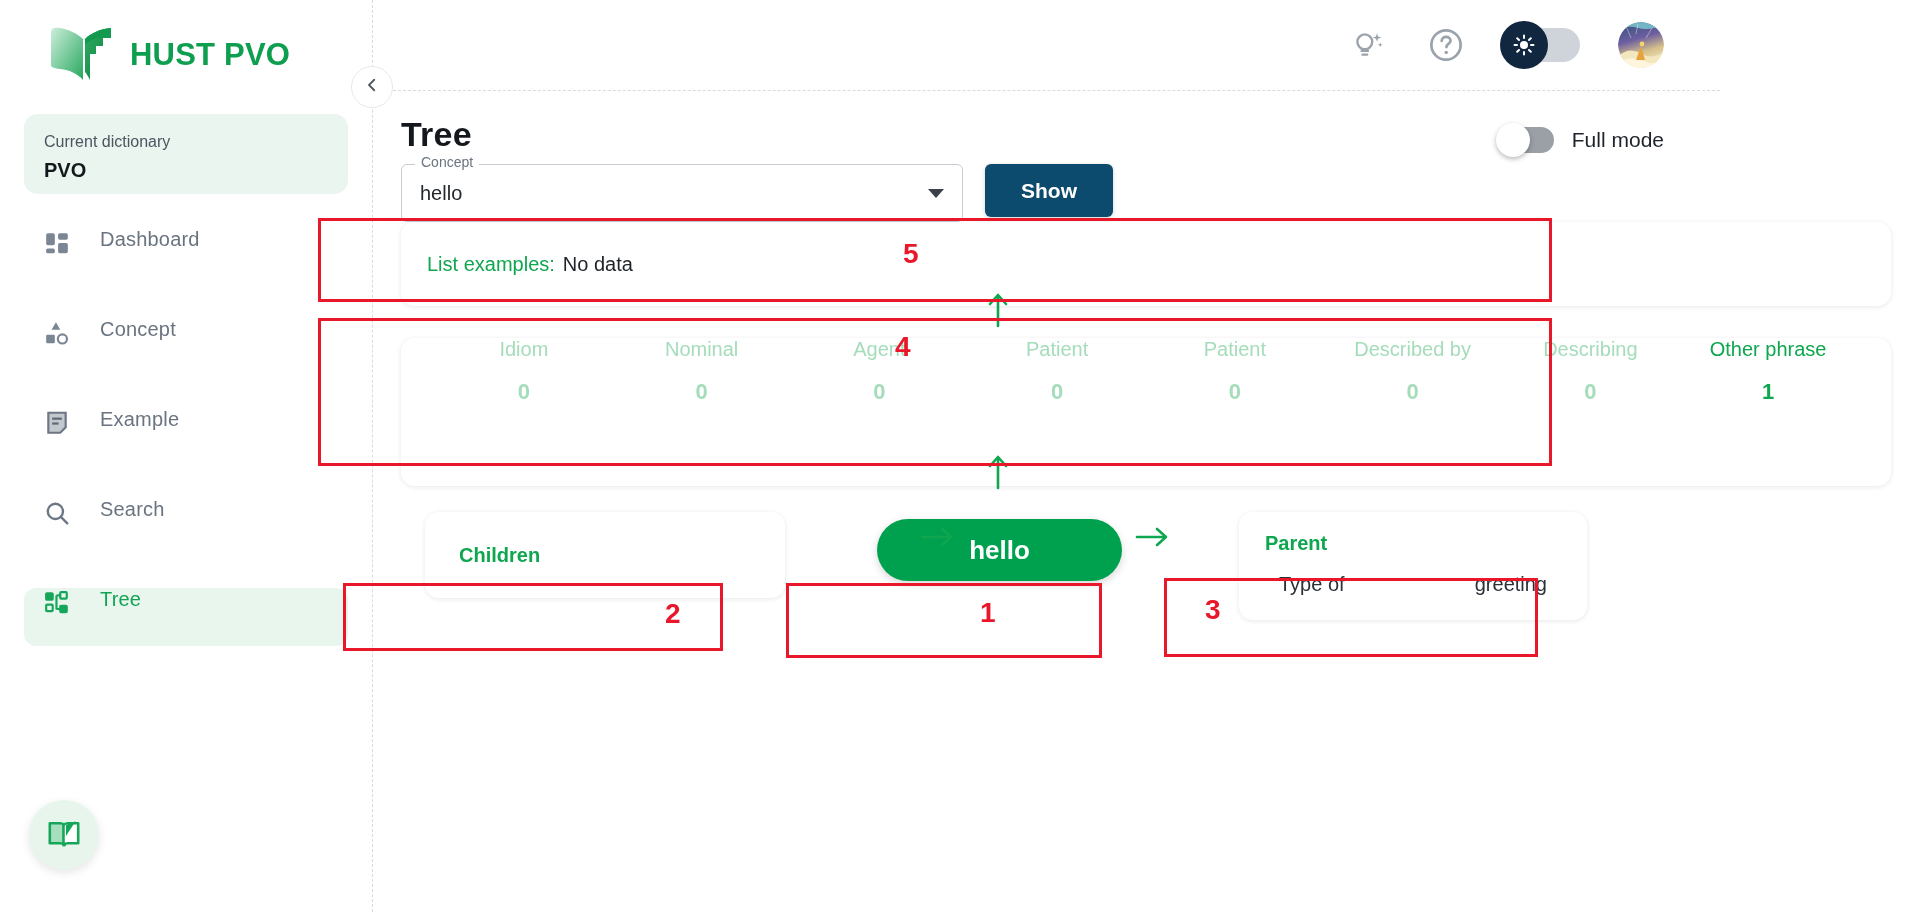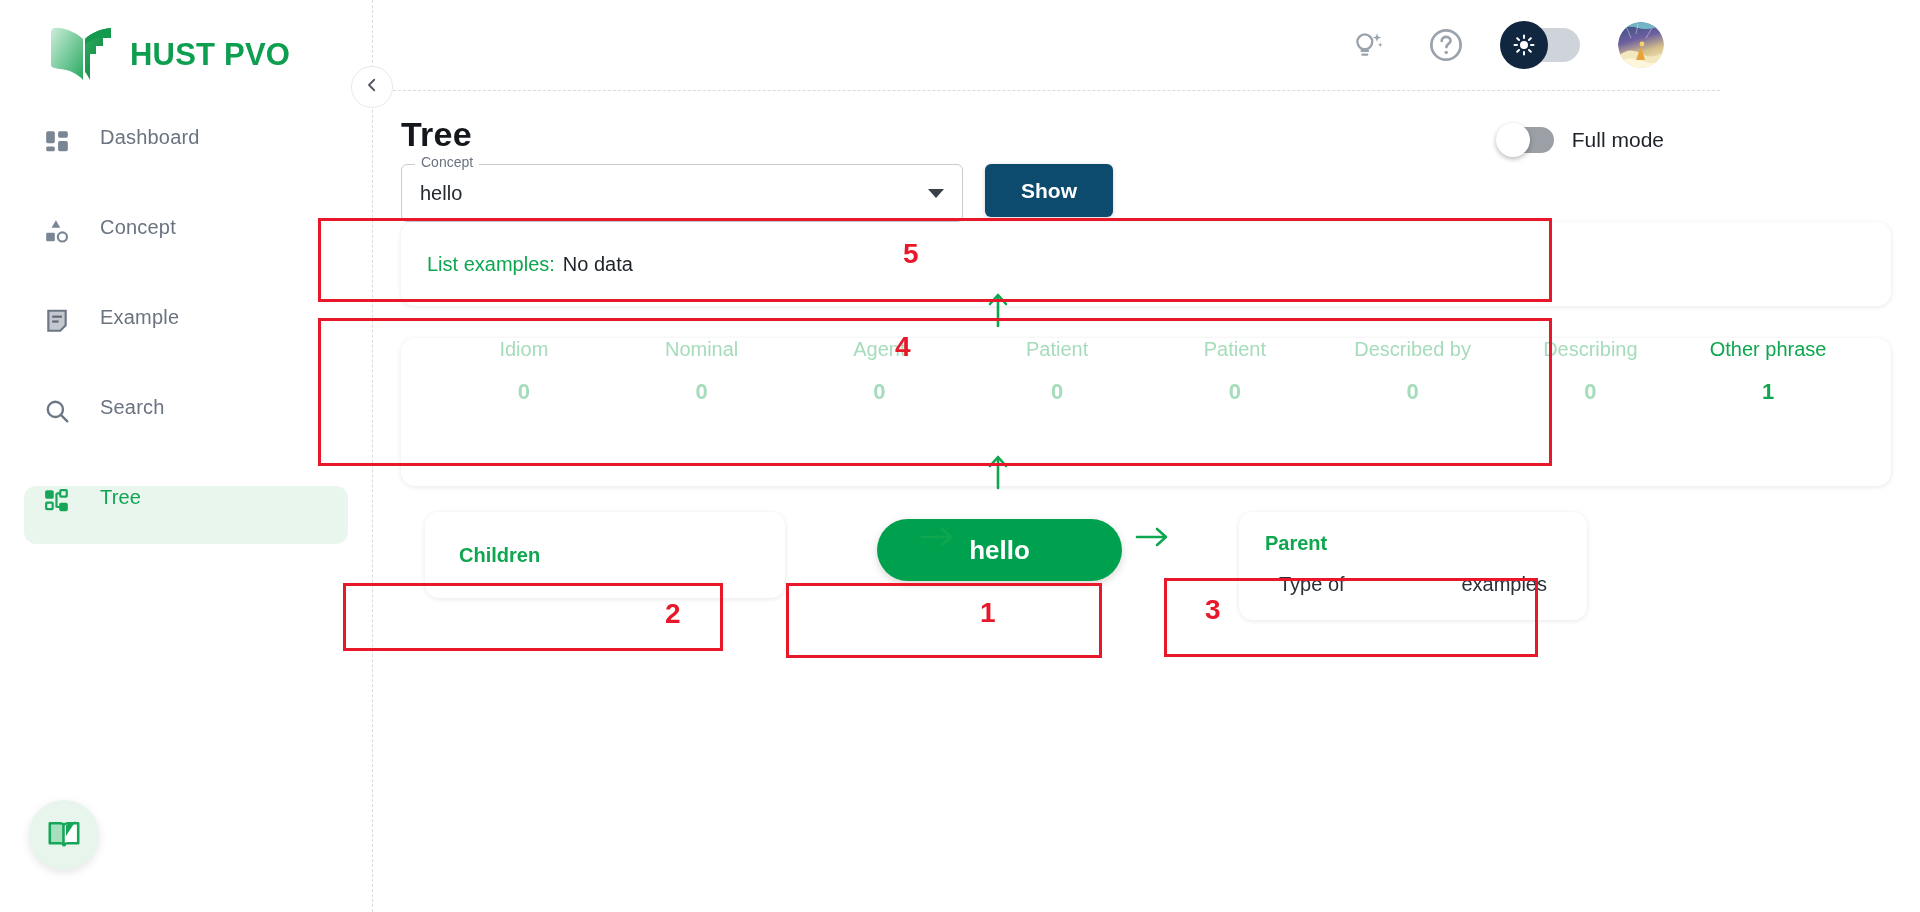--- a/index.html
+++ b/index.html
@@ -219,20 +219,24 @@
             </linearGradient>
           </defs>
           <path d="M3 8 C3 4 7 3 12 4 C22 6 30 10 35 15 L35 56 C30 50 22 46 12 45 C7 44 3 44 3 41 Z" fill="url(#gL)"></path>
           <path d="M37 15 C43 9 52 5 63 4 L63 14 L55 14 L55 22 L48 22 L48 30 L42 30 L42 56 C40 52 38 49 37 48 Z" fill="url(#gR)"></path>
           <path d="M37 15 C43 9 52 5 63 4 L63 4 L63 14 L50 14 C45 15 41 17 37 21 Z" fill="#139a4e"></path>
         </svg>
       </span>
       <span class="logo-text">HUST PVO</span>
     </div>
 
+    <div class="dict-card">
+      <div class="dict-label">Current dictionary</div>
+      <div class="dict-value">PVO</div>
+    </div>
 
     <nav class="nav">
 
       <div class="nav-item">
         <span class="nav-icon">
           <svg viewBox="0 0 24 24" width="26" height="26" fill="#7b8694">
             <rect x="2" y="3" width="8" height="11" rx="1.6"></rect>
             <rect x="13" y="3" width="9" height="6" rx="1.6"></rect>
             <rect x="2" y="17" width="8" height="4.5" rx="1.4"></rect>
             <rect x="13" y="12" width="9" height="9.5" rx="1.6"></rect>
@@ -430,21 +434,21 @@
     </div>
 
     <div class="node-pill abs" style="left:504px; top:519px; width:245px; height:62px;">
       <span>hello</span>
     </div>
 
     <div class="card parent-card abs" style="left:866px; top:512px; width:348px;">
       <div class="parent-label">Parent</div>
       <div class="parent-row">
         <span class="parent-key">Type of</span>
-        <span class="parent-val">examples</span>
+        <span class="parent-val">greeting</span>
       </div>
     </div>
 
     <span class="green-arrow" style="left:545px; top:524px;">
       <svg viewBox="0 0 40 26" width="40" height="26" style="display:block">
         <g stroke="#0ea64f" stroke-width="2.6" fill="none" stroke-linecap="round" stroke-linejoin="round">
           <line x1="4" y1="13" x2="32" y2="13"></line>
           <polyline points="24,5 33,13 24,21"></polyline>
         </g>
       </svg>

